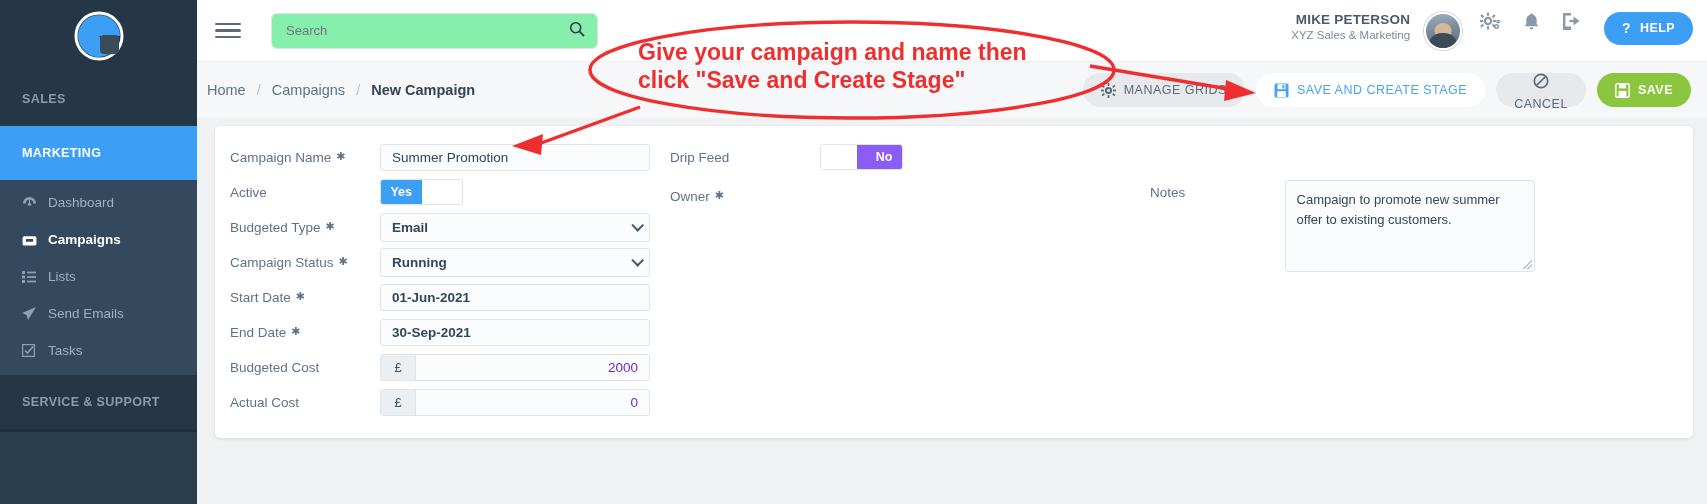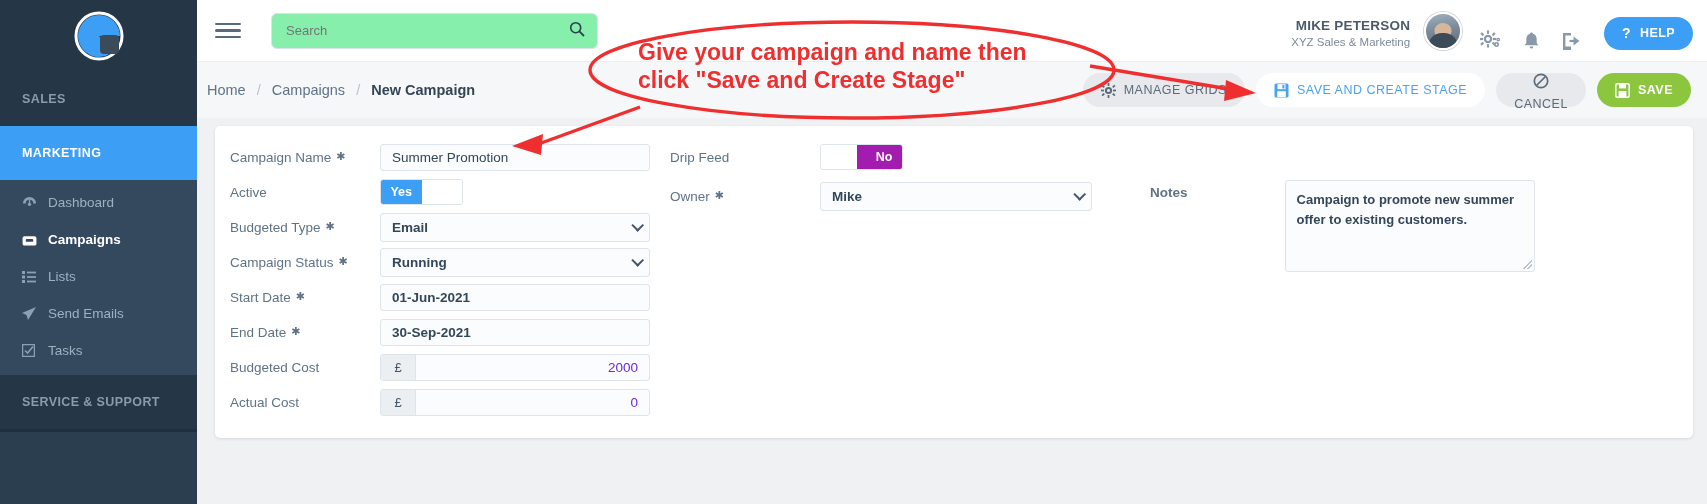--- a/index.html
+++ b/index.html
@@ -47,21 +47,21 @@
     margin-left:30px; width:327px; height:36px; border:1px solid #dde3ea;
     border-radius:6px; background:#86efac; display:flex; align-items:center;
     padding:0 12px; position:relative;
   }
   .search-box input{
     border:0; outline:0; background:transparent; font-size:13px; color:#6e7d8c;
     font-family:"Liberation Sans", sans-serif; width:100%;
   }
   .search-ic{ color:#2f3e4e; font-size:15px; }
 
-  .topright{ margin-left:auto; display:flex; align-items:flex-end; padding-right:14px; gap:0; }
+  .topright{ margin-left:auto; display:flex; align-items:flex-start; padding-right:14px; gap:0; }
   .user-block{ text-align:right; line-height:1.25; margin-right:14px; }
   .user-name{ font-size:13.5px; font-weight:bold; color:#4a5a6b; letter-spacing:.2px;}
   .user-org{ font-size:11.5px; color:#7b8a99; }
   .avatar{
     width:38px; height:38px; border-radius:50%; border:2px solid #ffffff;
     box-shadow:0 0 0 1px #cfd6dd;
     background:linear-gradient(170deg,#9fb0bf 0%,#7b8b99 45%,#5a6a78 100%);
     position:relative; overflow:hidden; margin-right:18px;
   }
   .avatar::before{
@@ -147,25 +147,25 @@
   .money .val{
     flex:1; display:flex; align-items:center; justify-content:flex-end;
     padding-right:11px; font-size:13.5px; color:#6d28d9;
   }
 
   .toggle{ display:flex; width:83px; height:26px; border:1px solid #dde4ea; border-radius:3px; overflow:hidden;}
   .toggle .half{ flex:1; display:flex; align-items:center; justify-content:center; font-size:12.5px; font-weight:bold;}
   .toggle.yes .half.a{ background:#3c9ef5; color:#fff; }
   .toggle.yes .half.b{ background:#ffffff; }
   .toggle.no .half.a{ background:#ffffff; }
-  .toggle.no .half.b{ background:#a21caf; color:#fff;padding-left:9px; }
+  .toggle.no .half.b{ background:#8b5cf6; color:#fff;padding-left:9px; }
 
   .ownersel{ width:272px; }
 
-  .notes-row{ display:flex; align-items:flex-start; padding-top:40px;font-weight:bold;}
+  .notes-row{ display:flex; align-items:flex-start; padding-top:40px;}
   .notes-label{ width:145px; font-size:13.5px; color:#5f7387; padding-top:5px;}
   .notes-box{
     width:268px; height:92px; border:1px solid #dee4ea; border-radius:3px;
     background:#fbfcfd; font-size:13px; color:#33475b; padding:9px 11px;
     line-height:1.5; position:relative;
   }
   .notes-box::after{
     content:""; position:absolute; right:2px; bottom:2px; width:9px; height:9px;
     background:
       linear-gradient(135deg,transparent 45%,#b9c4ce 45%,#b9c4ce 56%,transparent 56%),
@@ -494,26 +494,20 @@
             <div class="half b">No</div>
           </div>
         </div>
       </div>
 
       <div class="frow" style="margin-top:5px;">
         <div class="flabel">
           <span>Owner</span>
           <span class="req">✱</span>
         </div>
-        <div class="fctl">
-          <div class="sel ownersel">
-            <span>Mike</span>
-            <span class="chev"></span>
-          </div>
-        </div>
       </div>
     </div>
 
     <div class="col col3">
       <div class="notes-row">
         <div class="notes-label">Notes</div>
         <div class="notes-box">Campaign to promote new summer offer to existing customers.</div>
       </div>
     </div>
 

